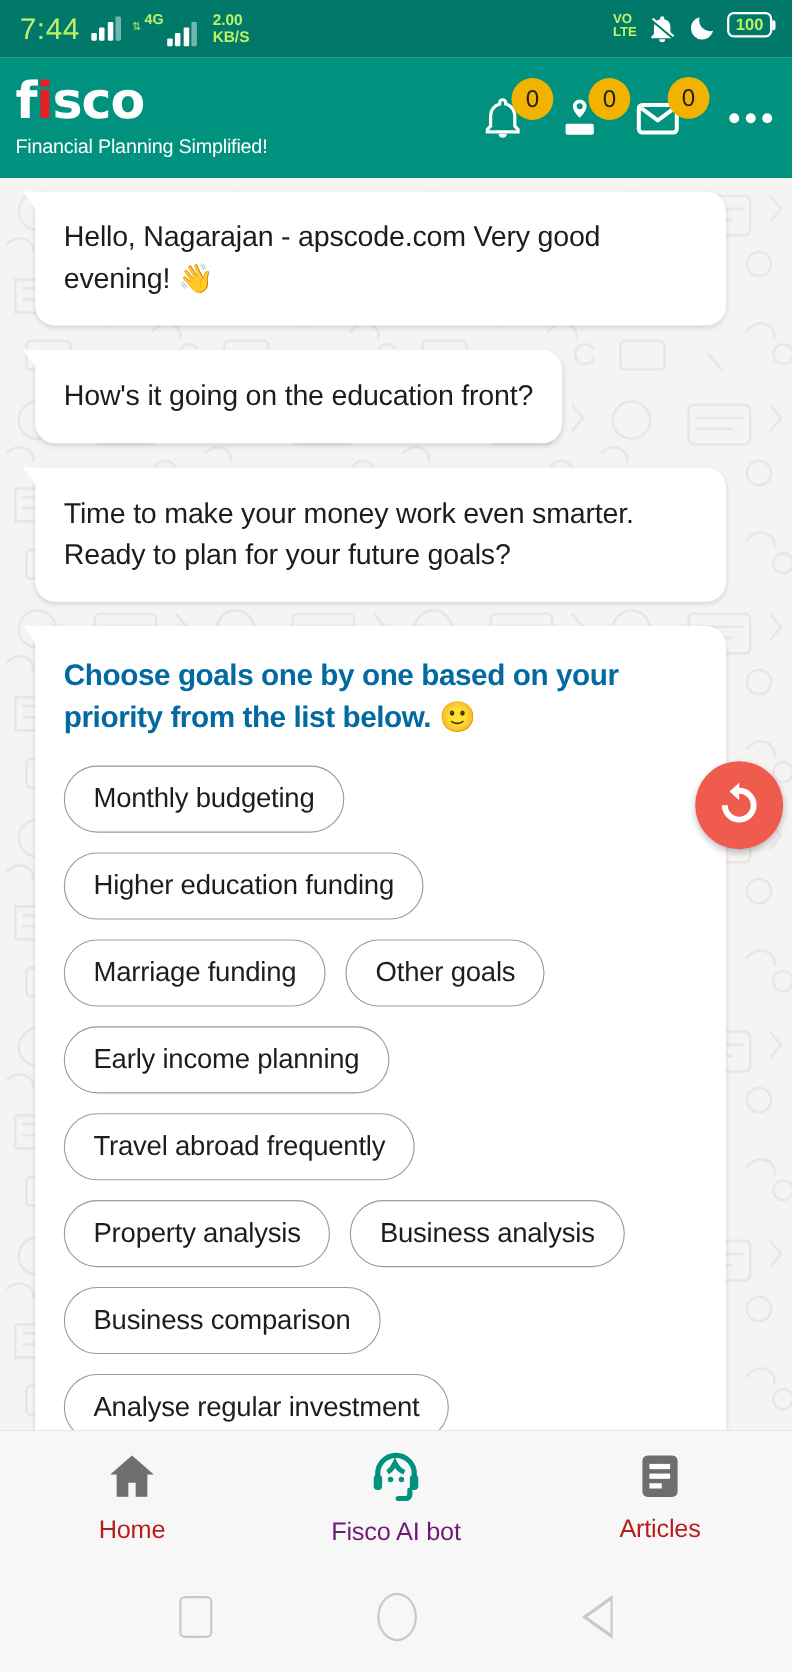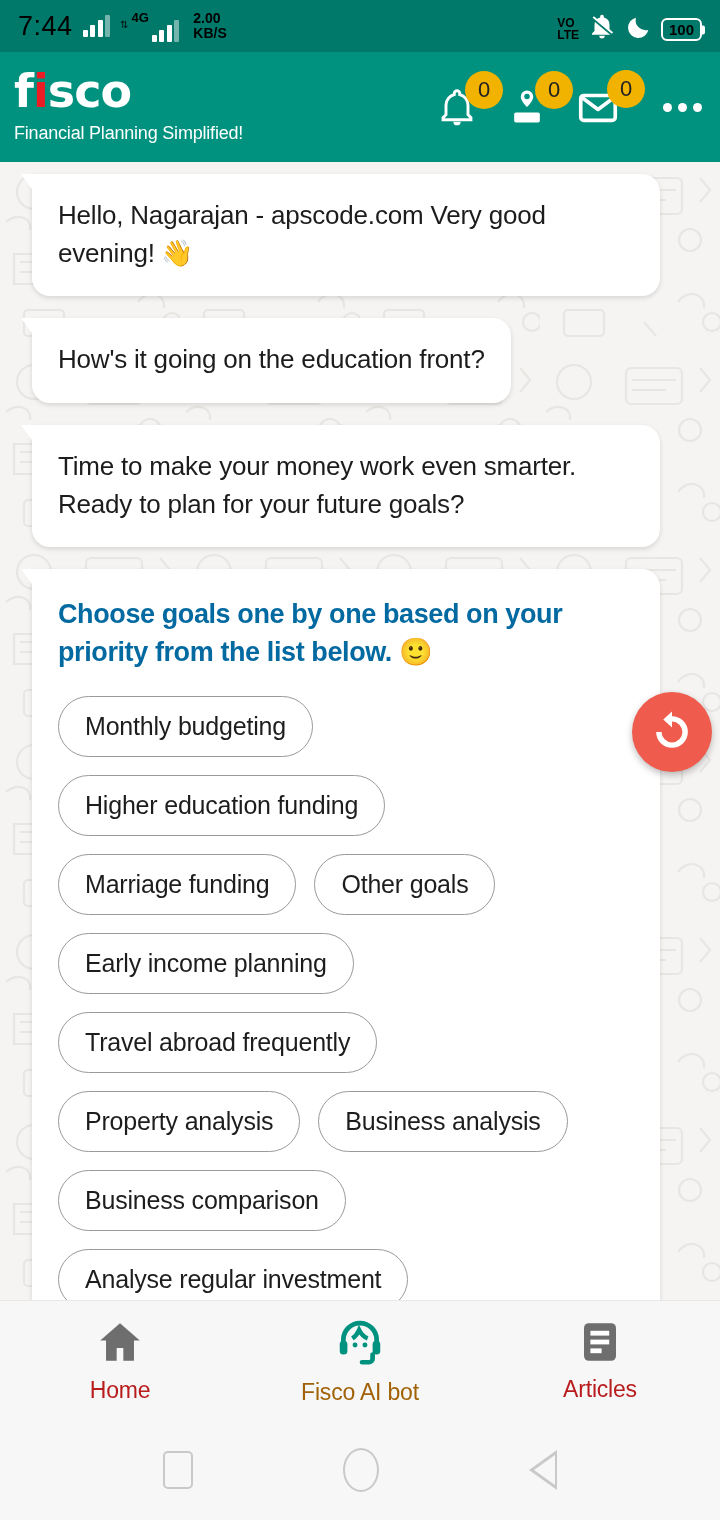--- a/index.html
+++ b/index.html
@@ -23,36 +23,36 @@
   
   .status-bar {
     position: absolute;
     top: 0; left: 0;
     width: 720px;
     height: 52px;
     background: #00796B;
     display: flex;
     align-items: center;
     padding: 0 18px;
-    color: #000000;
+    color: #bef264;
   }
   .status-left { display: flex; align-items: center; gap: 10px; }
   .status-time { font-size: 27px; font-weight: 400; letter-spacing: .5px; }
   .sig-bars { display: flex; align-items: flex-end; gap: 2.5px; height: 22px; }
   .sig-bars i { display: block; width: 5px; background: #ffffff; border-radius: 1px; }
   .sig-bars i:nth-child(1){ height: 7px; }
   .sig-bars i:nth-child(2){ height: 12px; }
   .sig-bars i:nth-child(3){ height: 17px; }
   .sig-bars i:nth-child(4){ height: 22px; opacity:.45; }
   .net-group { display:flex; align-items:flex-end; gap:3px; }
   .net-label { font-size: 13px; font-weight: 700; line-height: 1; margin-bottom: 18px; }
   .arrows { font-size: 10px; line-height: 1; margin-bottom: 12px; opacity: .9; }
   .kbps { font-size: 14px; font-weight: 700; line-height: 1.05; margin-left: 4px; }
 
-  .status-right { margin-left: auto; display: flex; align-items: flex-end; gap: 8px; }
+  .status-right { margin-left: auto; display: flex; align-items: flex-start; gap: 8px; }
   .volte { font-size: 12px; font-weight: 700; line-height: 1.0; text-align: left; }
   .volte span { display: block; white-space: nowrap; }
   .icon-white { fill: #ffffff; display: block; }
   .battery {
     border: 2px solid #ffffff;
     border-radius: 6px;
     padding: 1px 6px;
     font-size: 15px;
     font-weight: 700;
     position: relative;
@@ -207,21 +207,21 @@
     display: flex;
     align-items: center;
   }
   .nav-item {
     flex: 1;
     display: flex; flex-direction: column;
     align-items: center; justify-content: center;
     gap: 10px;
   }
   .nav-label { font-size: 23px; color: #b91c1c; letter-spacing: -0.2px; }
-  .nav-item.active .nav-label { color: #a16207; text-align: right; }
+  .nav-item.active .nav-label { color: #701a75; text-align: right; }
 
   
   .android-nav {
     position: absolute;
     bottom: 0; left: 0;
     width: 720px; height: 100px;
     background: #f7f7f7;
     display: flex; align-items: center; justify-content: center;
     gap: 150px;
   }

